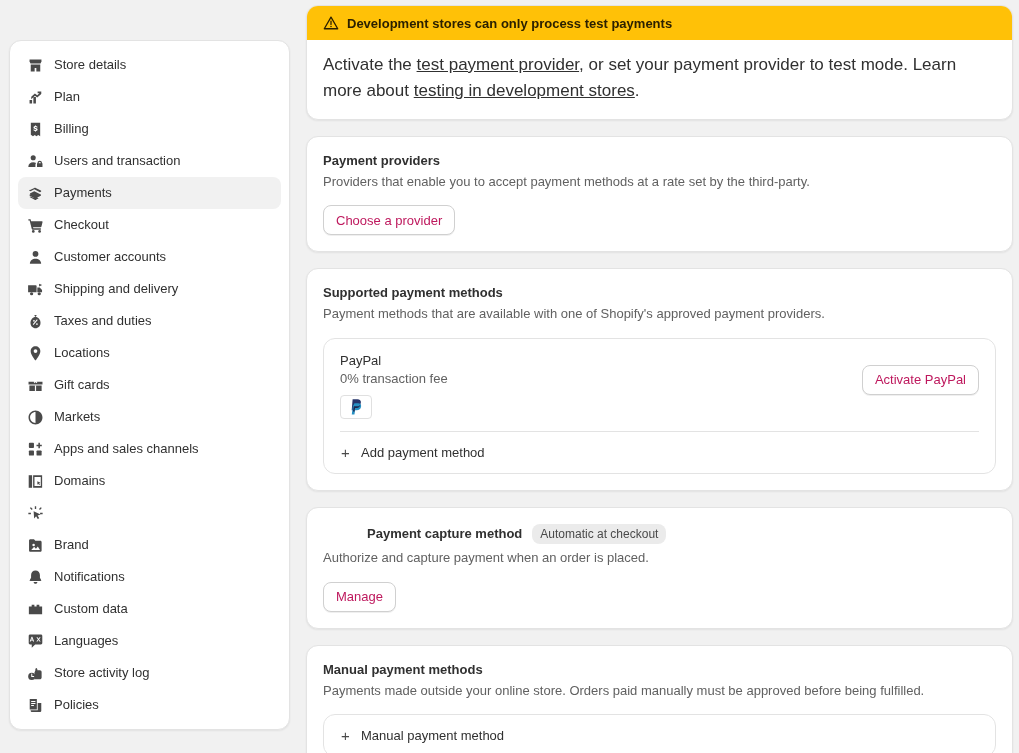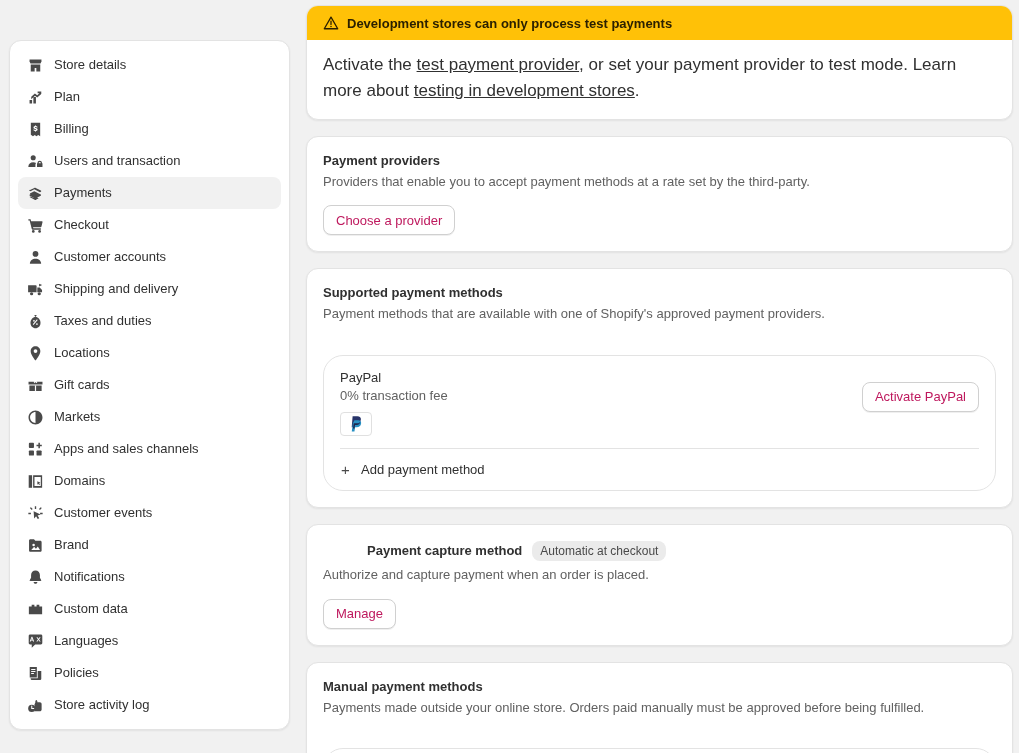--- a/index.html
+++ b/index.html
@@ -64,21 +64,21 @@
     display: inline-flex; align-items: center; justify-content: center;
     height: 30px; padding: 0 12px;
     background: #fff; border: 1px solid #d0d0d0;
     border-radius: 8px; font-size: 13px; color: #be185d;
     cursor: pointer; box-shadow: 0 1px 0 rgba(26,26,26,.07);
     font-family: "Liberation Sans", sans-serif;
   }
   .mt12 { margin-top: 14px; }
 
   
-  .inner-box { border: 1px solid #e3e3e3; border-radius: 20px; margin-top: 31px; }
+  .inner-box { border: 1px solid #e3e3e3; border-radius: 12px; margin-top: 14px; }
   .pm-row { display: flex; align-items: flex-start; padding: 14px 16px 12px 16px; }
   .pm-left { flex: 1; }
   .pm-name { font-size: 13px; color: #303030; margin-bottom: 3px; }
   .pm-fee { font-size: 13px; color: #616161; margin-bottom: 9px; }
   .pp-logo {
     width: 32px; height: 24px; background: #fff;
     border: 1px solid #e0e0e0; border-radius: 4px;
     display: flex; align-items: center; justify-content: center;
   }
   .pp-logo svg { width: 15px; height: 17px; display: block; }
@@ -244,21 +244,20 @@
             </span>
             <span class="nav-label">Domains</span>
           </div>
           <div class="nav-item">
             <span class="nav-ico">
               <svg viewBox="0 0 20 20">
                 <path d="M9.2 1.6h1.6v3h-1.6zM3.4 3.6l1.2-1.1 2.1 2.2-1.2 1.1zM14.1 4.7l2.1-2.2 1.2 1.1-2.1 2.2zM1.6 9.2h3v1.6h-3zM15.4 9.2h3v1.6h-3z"></path>
                 <path d="M7.8 7.4l8.2 3.7-3.5 1.2 1.9 3.2-1.8 1-1.9-3.2-2.3 2.5-.6-8.4z"></path>
               </svg>
             </span>
-            <span class="nav-label">Customer events</span>
           </div>
           <div class="nav-item">
             <span class="nav-ico">
               <svg viewBox="0 0 20 20">
                 <path d="M2.4 4.2c0-.9.7-1.6 1.6-1.6h4.2l1.6 1.9h5.8c.9 0 1.6.7 1.6 1.6v9.7c0 .9-.7 1.6-1.6 1.6H4c-.9 0-1.6-.7-1.6-1.6V4.2z"></path>
                 <circle cx="7.8" cy="9.4" r="1.5" fill="#fff"></circle>
                 <path d="M5 15.4l3.4-3.8 2.1 2.3 2.2-2.6 2.6 4.1H5z" fill="#fff"></path>
               </svg>
             </span>
             <span class="nav-label">Brand</span>
@@ -286,36 +285,36 @@
                 <path d="M2 3.4c0-.9.7-1.6 1.6-1.6h12.8c.9 0 1.6.7 1.6 1.6v8.4c0 .9-.7 1.6-1.6 1.6H9.6l-4 4v-4H3.6c-.9 0-1.6-.7-1.6-1.6V3.4z"></path>
                 <path d="M6.3 4.4l2.1 5.6H7.1l-.4-1.3H4.9L4.5 10H3.2l2.1-5.6h1zM5.8 5.9l-.6 1.9h1.2l-.6-1.9z" fill="#fff"></path>
                 <path d="M12.4 5.1l1.2 1.6 1.1-1.6h1.3l-1.8 2.4 1.9 2.5h-1.4l-1.2-1.7-1.2 1.7h-1.3l1.9-2.5-1.8-2.4h1.3z" fill="#fff"></path>
               </svg>
             </span>
             <span class="nav-label">Languages</span>
           </div>
           <div class="nav-item">
             <span class="nav-ico">
               <svg viewBox="0 0 20 20">
+                <path d="M10.4 3.4c1 0 1.8.8 1.8 1.8v1.1h2.9c1.2 0 2.1 1 2.1 2.1v6.3c0 1.2-1 2.1-2.1 2.1H8.8V8.9l1-2.3V5.2c0-1 .6-1.8 1.6-1.8h-1z"></path>
+                <circle cx="5.6" cy="13.4" r="4.2"></circle>
+                <path d="M5.6 10.7v2.9h2.3" fill="none" stroke="#fff" stroke-width="1.2" stroke-linecap="round"></path>
+              </svg>
+            </span>
+            <span class="nav-label">Store activity log</span>
+          </div>
+          <div class="nav-item">
+            <span class="nav-ico">
+              <svg viewBox="0 0 20 20">
                 <path d="M3.2 2.4h8.4v12.3H3.2V2.4z"></path>
                 <path d="M4.9 4.6h5v1.2h-5zM4.9 7h5v1.2h-5zM4.9 9.4h3.2v1.2H4.9z" fill="#fff"></path>
                 <path d="M12.6 7.2h4.2v9.4c0 .6-.5 1-1 1H5.3c-.6 0-1-.5-1-1v-1.1h8.3V7.2z"></path>
               </svg>
             </span>
             <span class="nav-label">Policies</span>
-          </div>
-          <div class="nav-item">
-            <span class="nav-ico">
-              <svg viewBox="0 0 20 20">
-                <path d="M10.4 3.4c1 0 1.8.8 1.8 1.8v1.1h2.9c1.2 0 2.1 1 2.1 2.1v6.3c0 1.2-1 2.1-2.1 2.1H8.8V8.9l1-2.3V5.2c0-1 .6-1.8 1.6-1.8h-1z"></path>
-                <circle cx="5.6" cy="13.4" r="4.2"></circle>
-                <path d="M5.6 10.7v2.9h2.3" fill="none" stroke="#fff" stroke-width="1.2" stroke-linecap="round"></path>
-              </svg>
-            </span>
-            <span class="nav-label">Store activity log</span>
           </div>
         </div>
     </div>
   </div>
 
   <div class="main">
 
     <div class="banner">
       <div class="banner-head" style="background: rgb(255, 193, 7);">
         <span class="warn-ico">

